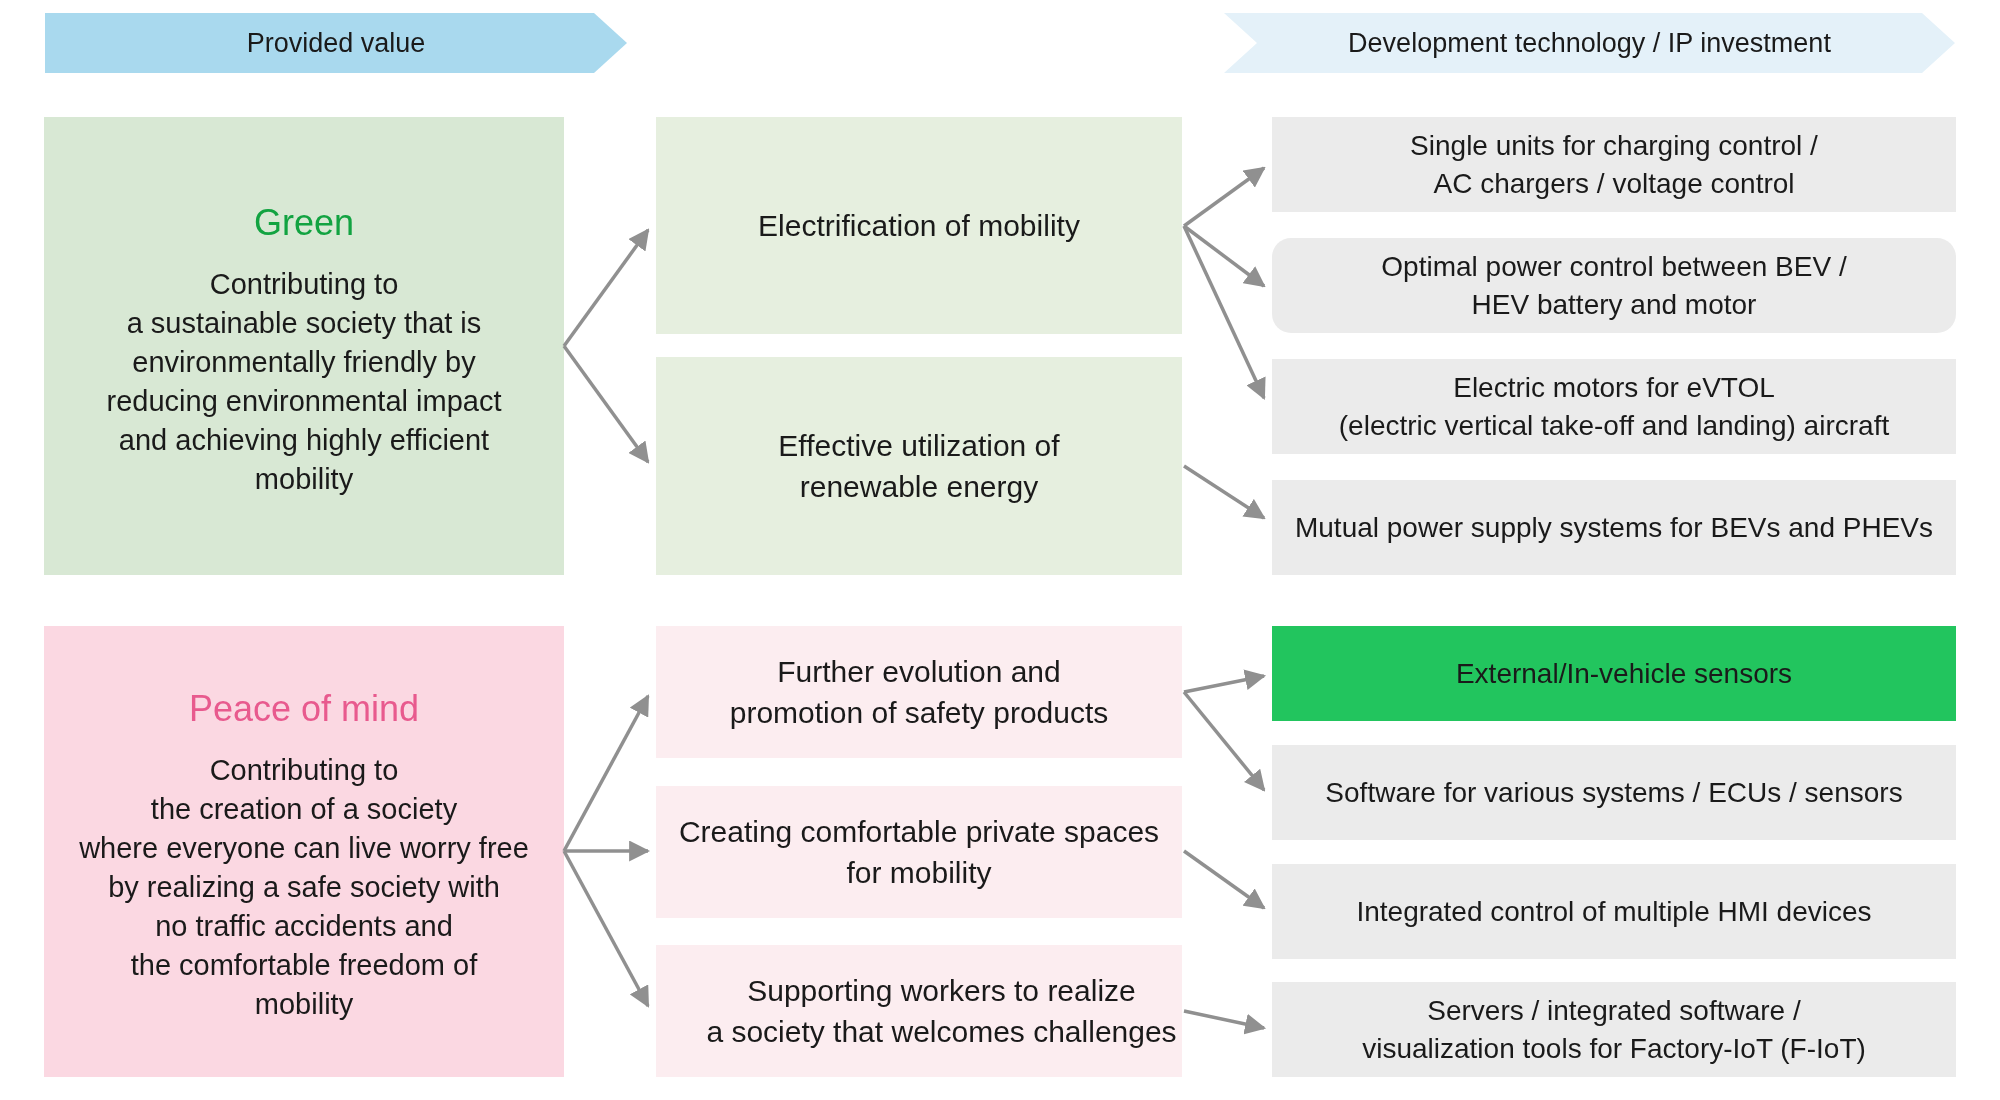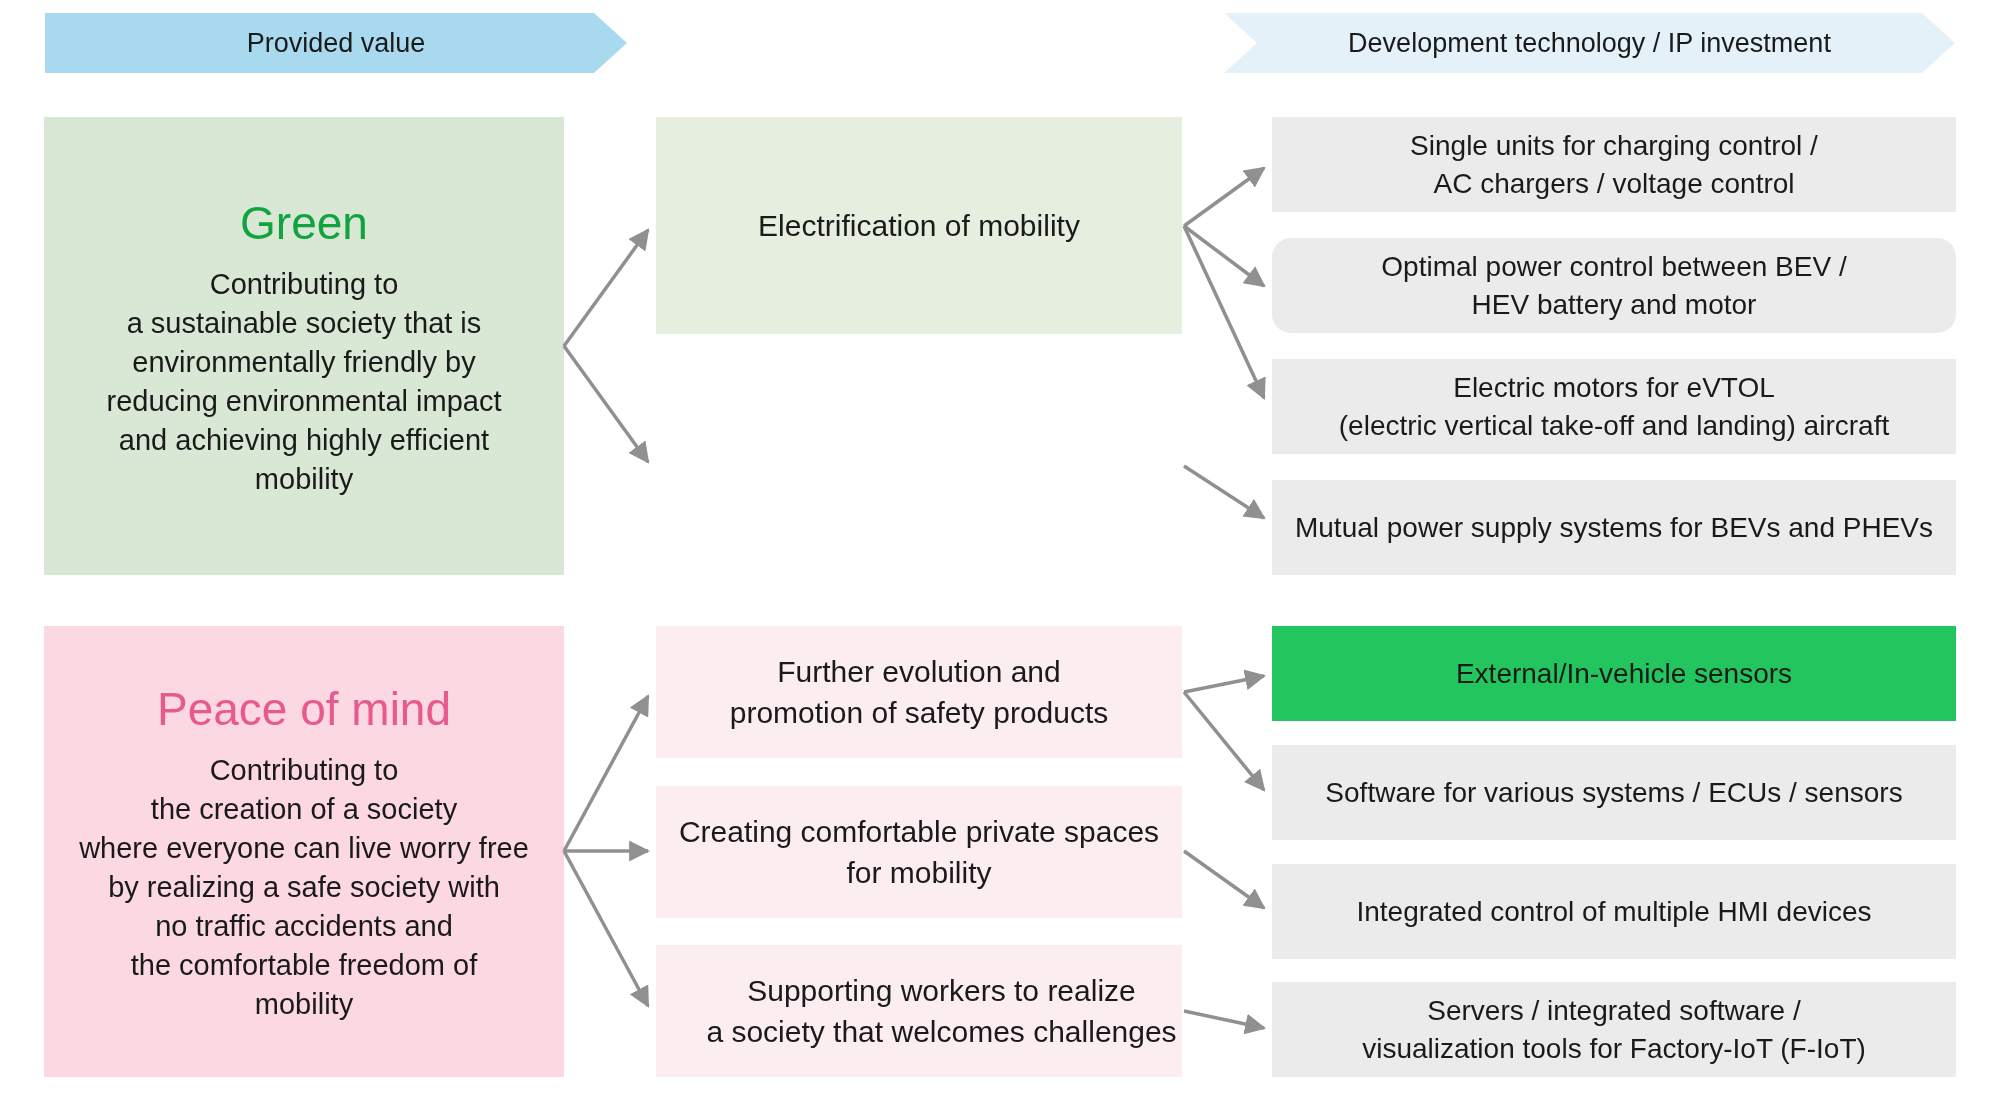--- a/index.html
+++ b/index.html
@@ -30,21 +30,21 @@
   .col1 { left:44px;  width:520px; }
   .col2 { left:656px; width:526px; }
   .col3 { left:1272px; width:684px; }
 
   
   .value-box {
     display:flex; flex-direction:column;
     align-items:center; justify-content:center;
     text-align:center;
   }
-  .value-title { font-size:46px; line-height:60px; margin-bottom:12px; }
+  .value-title { font-size:36px; line-height:60px; margin-bottom:12px; }
   .value-desc  { font-size:29px; line-height:39px; white-space:pre-line; }
 
   
   .dir-box {
     display:flex; align-items:center; justify-content:center;
     text-align:center; font-size:30px; line-height:41px;
     white-space:pre-line;
   }
 
   
@@ -79,20 +79,24 @@
     <div class="value-desc">Contributing to
 a sustainable society that is
 environmentally friendly by
 reducing environmental impact
 and achieving highly efficient
 mobility</div>
   </div>
 
   <div class="box col2 dir-box" style="top: 117px; height: 217px; background: rgb(230, 239, 223);">
     <span>Electrification of mobility</span>
+  </div>
+  <div class="box col2 dir-box" style="top: 357px; height: 218px; background: rgb(230, 239, 223);">
+    <span>Effective utilization of
+renewable energy</span>
   </div>
 
   <div class="box col3 tech-box" style="top: 117px; height: 95px; background: rgb(235, 235, 235);">
     <span>Single units for charging control /
 AC chargers / voltage control</span>
   </div>
   <div class="box col3 tech-box" style="top: 238px; height: 95px; background: rgb(235, 235, 235); border-radius: 19px;">
     <span>Optimal power control between BEV /
 HEV battery and motor</span>
   </div>

